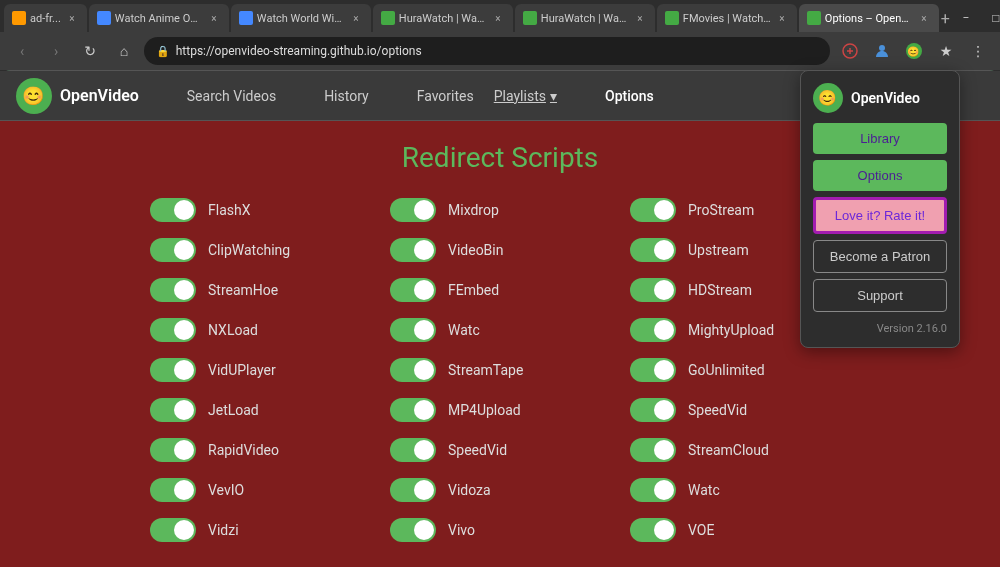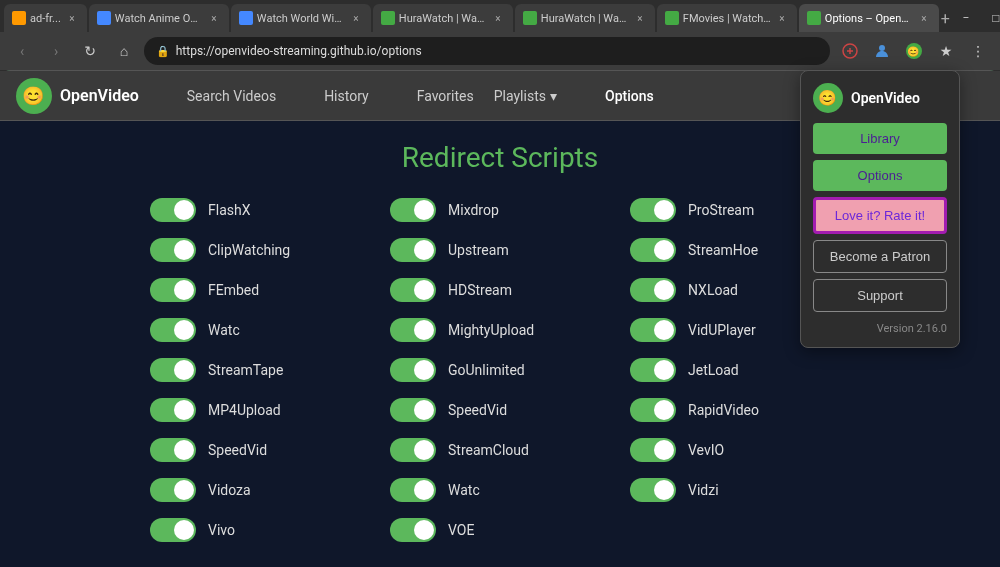--- a/index.html
+++ b/index.html
@@ -209,25 +209,26 @@
 
     .nav-link.active { color: white; font-weight: 500; }
 
     .nav-dropdown {
       display: flex;
       align-items: center;
       gap: 4px;
       color: #ccc;
       font-size: 14px;
       cursor: pointer;
+      text-decoration: underline;
     }
 
     
     .main-content {
-      background: #0f172a;
+      background: #7f1d1d;
       height: calc(567px - 32px - 38px - 50px);
       padding: 20px;
       overflow-y: auto;
       position: relative;
     }
 
     .page-title {
       text-align: center;
       font-size: 28px;
       color: #5cb85c;
@@ -480,20 +481,24 @@
       <div class="toggle"></div>
       <span class="script-name">ProStream</span>
     </div>
 
     <div class="script-item">
       <div class="toggle"></div>
       <span class="script-name">ClipWatching</span>
     </div>
     <div class="script-item">
       <div class="toggle"></div>
+      <span class="script-name">VideoBin</span>
+    </div>
+    <div class="script-item">
+      <div class="toggle"></div>
       <span class="script-name">Upstream</span>
     </div>
 
     <div class="script-item">
       <div class="toggle"></div>
       <span class="script-name">StreamHoe</span>
     </div>
     <div class="script-item">
       <div class="toggle"></div>
       <span class="script-name">FEmbed</span>

